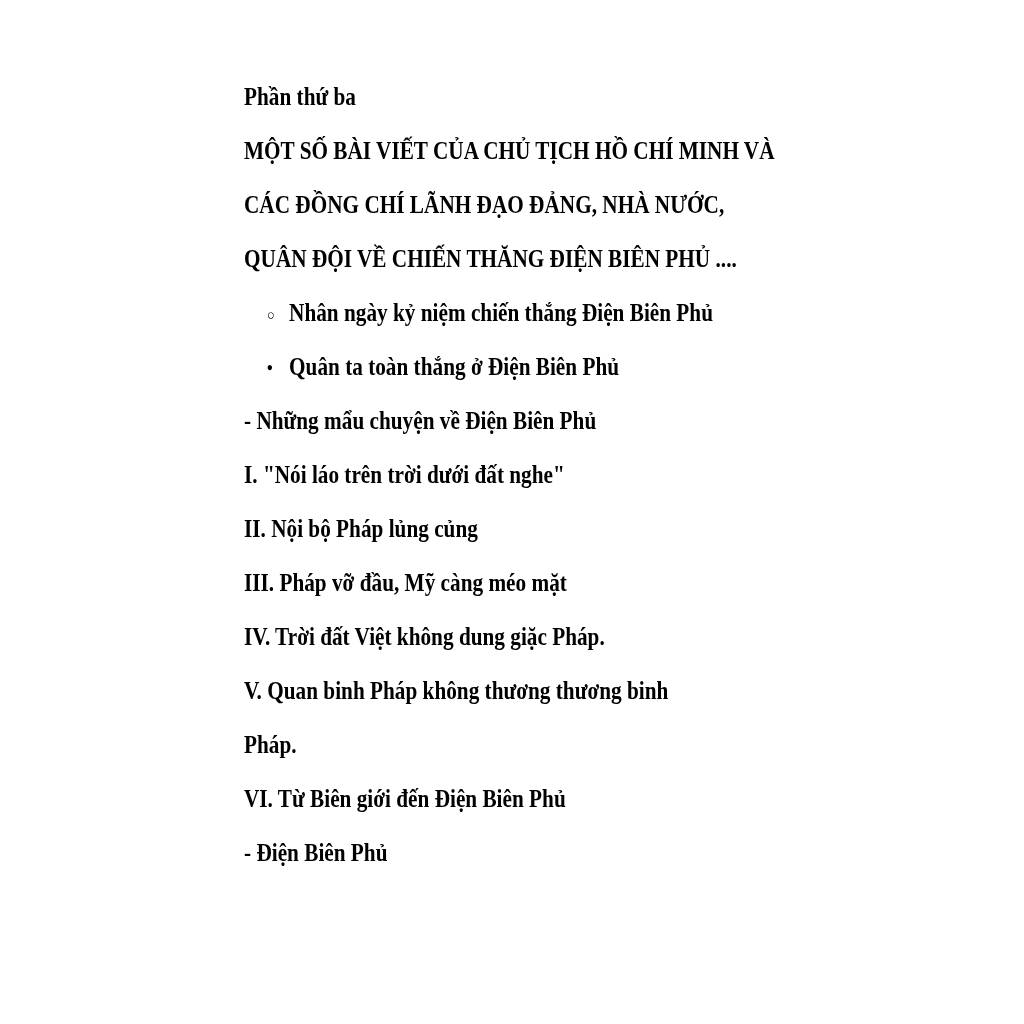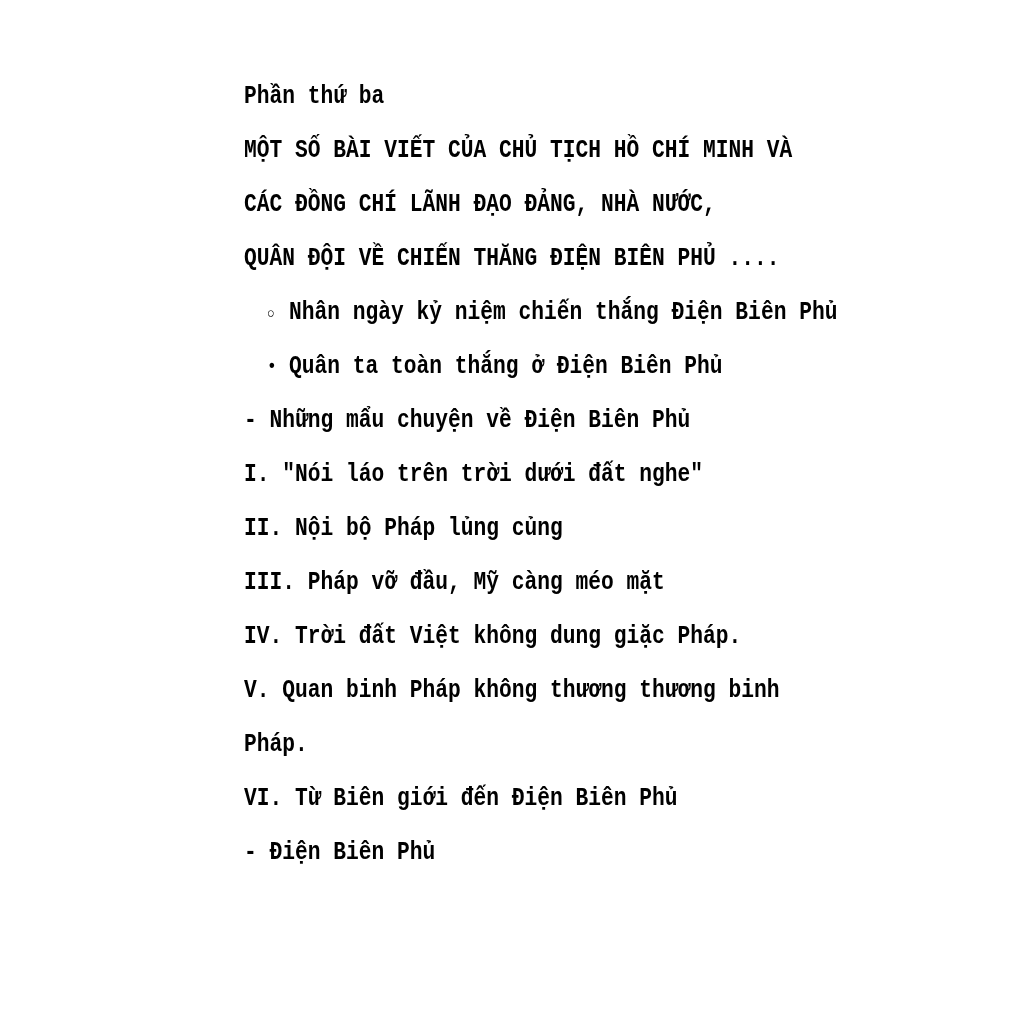--- a/index.html
+++ b/index.html
@@ -8,21 +8,21 @@
     width: 1024px;
     height: 1024px;
     background: #ffffff;
     overflow: hidden;
   }
   .page {
     position: relative;
     width: 1024px;
     height: 1024px;
     background: #ffffff;
-    font-family: Liberation Mono, monospace;
+    font-family: Liberation Serif, serif;
     color: #000000;
   }
   .content {
     position: absolute;
     left: 244px;
     top: 70px;
     width: 740px;
     transform: scaleX(0.85);
     transform-origin: left top;
     font-weight: 700;

